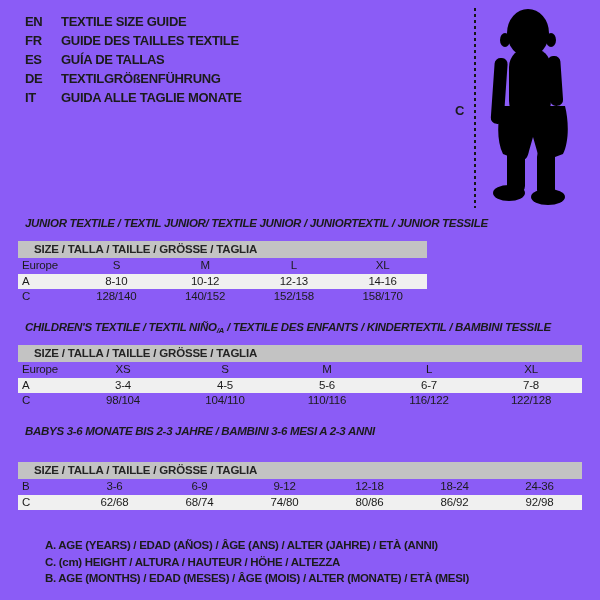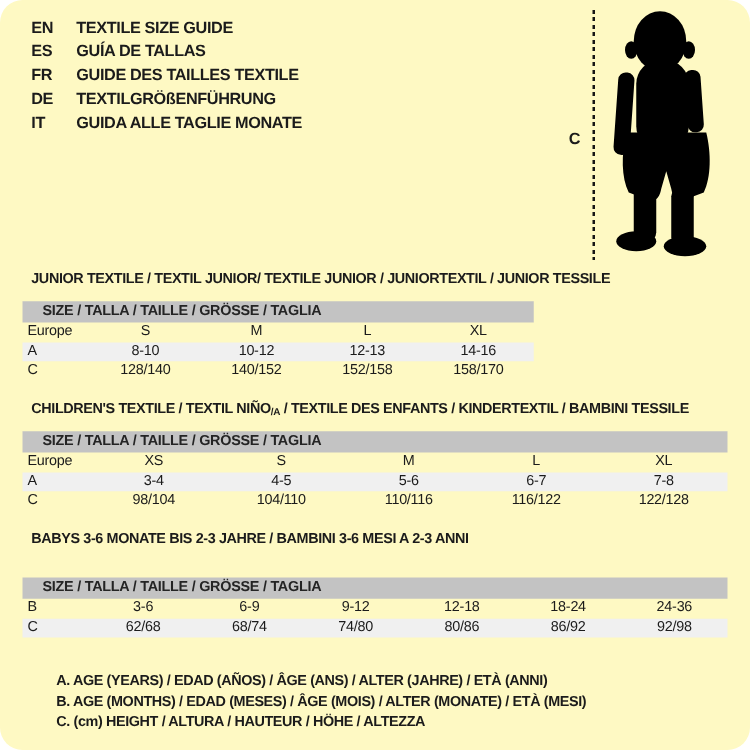--- a/index.html
+++ b/index.html
@@ -3,37 +3,37 @@
 <meta charset="utf-8">
 <style>
   * { margin:0; padding:0; box-sizing:border-box; }
   html,body { width:600px; height:600px; background:#fff; }
   body {
     font-family:"Liberation Sans", sans-serif;
     color:var(--text,#1b1b1b);
     position:relative;
     overflow:hidden;
   }
-  .canvas { position:absolute; inset:0; width:600px; height:600px; background:#fef9c3;border-radius:18px; }
+  .canvas { position:absolute; inset:0; width:600px; height:600px; background:#8b5cf6; }
 
   
   .lang-list { position:absolute; left:25px; top:12px; }
   .lang-row { display:flex; font-weight:700; font-size:13px; line-height:19px; letter-spacing:-0.3px; white-space:nowrap; }
   .lang-code { width:36px; }
 
   
   .measure-line {
     position:absolute; left:474px; top:8px; width:2px; height:200px;
     background:repeating-linear-gradient(to bottom, #161616 0 3px, transparent 3px 6px);
   }
   .measure-label { position:absolute; left:455px; top:103px; font-size:13px; font-weight:700; }
   .baby-svg { position:absolute; left:487px; top:4px; }
 
   
-  .section-title { position:absolute; left:25px; font-weight:700; font-size:11.5px; line-height:14px; letter-spacing:-0.3px; white-space:nowrap; }
+  .section-title { position:absolute; left:25px; font-weight:700; font-size:11.5px; line-height:14px; letter-spacing:-0.3px; white-space:nowrap;font-style:italic; }
   .section-title .sub { font-size:8px; vertical-align:-2px; }
   .tbl { position:absolute; left:18px; font-size:11.5px; letter-spacing:-0.2px; }
   .tbl-w1 { width:409px; }
   .tbl-w2 { width:564px; }
   .tbl-header {
     height:17px; line-height:17px; background:var(--bar,#c3c3c3);
     font-weight:700; font-size:11.5px; color:#242424; padding-left:16px;
     white-space:nowrap;
   }
   .tbl-row { display:flex; height:15.5px; line-height:15.5px; }
@@ -49,26 +49,26 @@
 <body>
 
 <div class="canvas">
 
   <div class="lang-list">
       <div class="lang-row">
         <span class="lang-code">EN</span>
         <span>TEXTILE SIZE GUIDE</span>
       </div>
       <div class="lang-row">
+        <span class="lang-code">FR</span>
+        <span>GUIDE DES TAILLES TEXTILE</span>
+      </div>
+      <div class="lang-row">
         <span class="lang-code">ES</span>
         <span>GUÍA DE TALLAS</span>
-      </div>
-      <div class="lang-row">
-        <span class="lang-code">FR</span>
-        <span>GUIDE DES TAILLES TEXTILE</span>
       </div>
       <div class="lang-row">
         <span class="lang-code">DE</span>
         <span>TEXTILGRÖßENFÜHRUNG</span>
       </div>
       <div class="lang-row">
         <span class="lang-code">IT</span>
         <span>GUIDA ALLE TAGLIE MONATE</span>
       </div>
     </div>
@@ -169,17 +169,17 @@
         <div class="cell">68/74</div>
         <div class="cell">74/80</div>
         <div class="cell">80/86</div>
         <div class="cell">86/92</div>
         <div class="cell">92/98</div>
       </div>
     </div>
 
   <div class="legend">
       <div class="legend-line">A. AGE (YEARS) / EDAD (AÑOS) / ÂGE (ANS) / ALTER (JAHRE) / ETÀ (ANNI)</div>
+      <div class="legend-line">C. (cm) HEIGHT / ALTURA / HAUTEUR / HÖHE / ALTEZZA</div>
       <div class="legend-line">B. AGE (MONTHS) / EDAD (MESES) / ÂGE (MOIS) / ALTER (MONATE) / ETÀ (MESI)</div>
-      <div class="legend-line">C. (cm) HEIGHT / ALTURA / HAUTEUR / HÖHE / ALTEZZA</div>
     </div>
 
 </div>
 
 </body></html>

